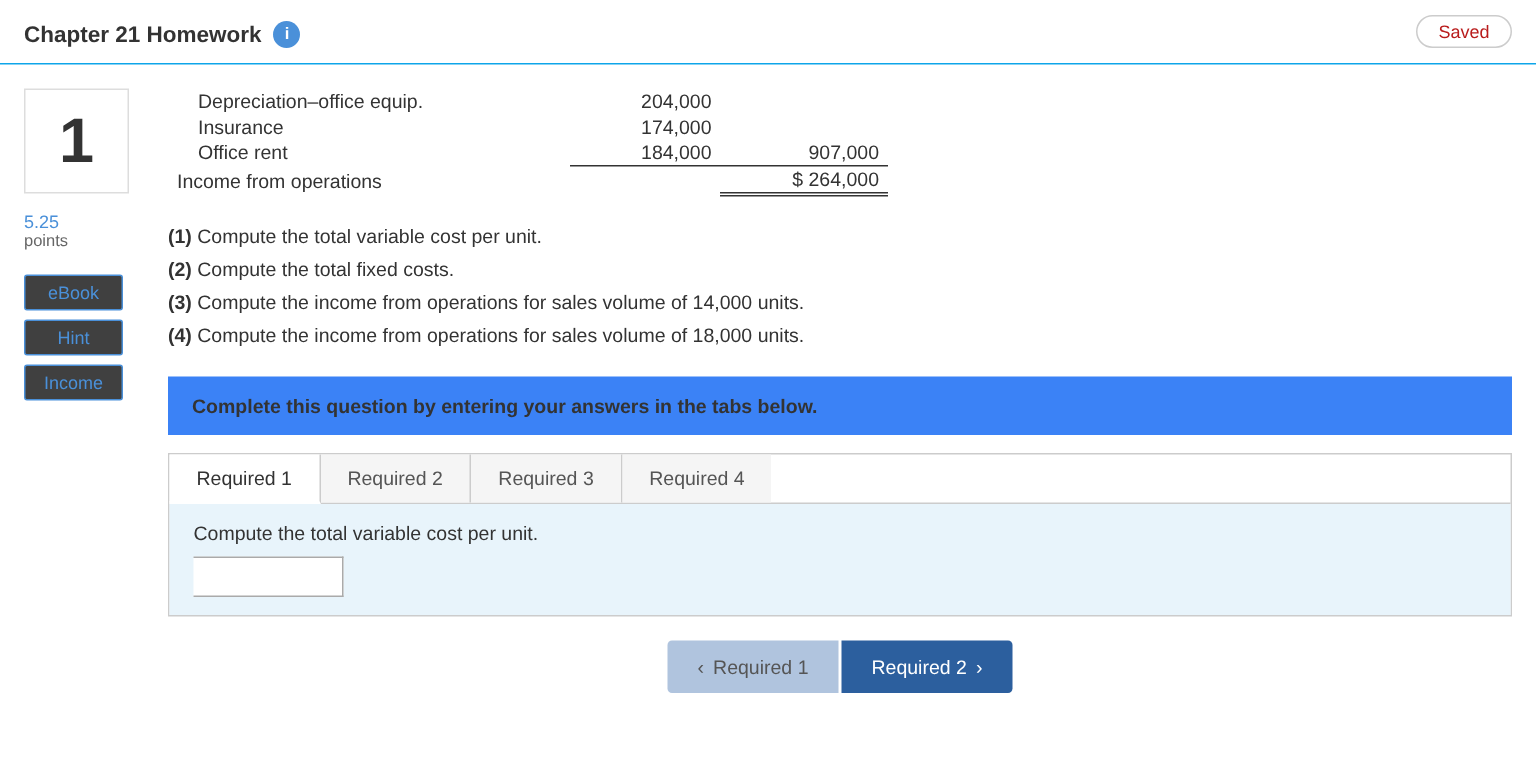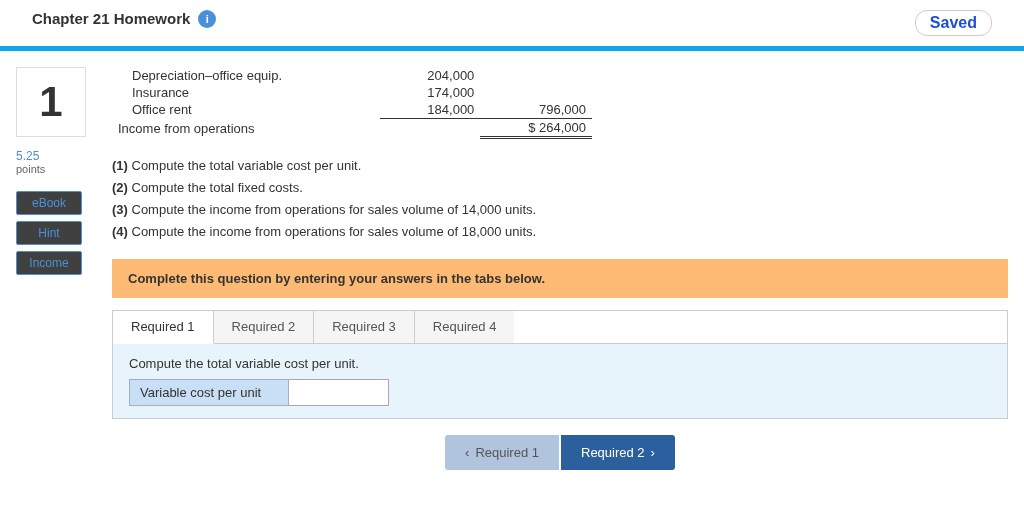--- a/index.html
+++ b/index.html
@@ -6,23 +6,23 @@
     body {
       font-family: Arial, sans-serif;
       font-size: 13px;
       background: #fff;
       color: #333;
     }
 
     
     .header {
       display: flex;
-      align-items: flex-start;
-      padding: 10px 32px;
-      border-bottom: 5px solid #0ea5e9;
+      align-items: flex-end;
+      padding: 10px 16px;
+      border-bottom: 1px solid #0ea5e9;
       background: #fff;
     }
     .header-title {
       font-size: 15px;
       font-weight: bold;
       color: #333;
       margin-right: 8px;
     }
     .info-icon {
       display: inline-flex;
@@ -35,23 +35,22 @@
       color: #fff;
       font-size: 11px;
       font-weight: bold;
       cursor: pointer;
     }
     .saved-badge {
       margin-left: auto;
       border: 1px solid #ccc;
       border-radius: 12px;
       padding: 3px 14px;
-      font-size: 16px;
-      color: #1d4ed8;
-      font-weight: bold;
+      font-size: 12px;
+      color: #b91c1c;
     }
 
     
     .main {
       display: flex;
       padding: 16px;
       gap: 16px;
     }
 
     
@@ -140,21 +139,21 @@
       margin-bottom: 16px;
       font-size: 13px;
       line-height: 1.7;
     }
     .instructions p {
       margin: 0;
     }
 
     
     .complete-box {
-      background: #fdba74;
+      background: #3b82f6;
       padding: 12px 16px;
       margin-bottom: 12px;
       font-size: 13px;
       font-weight: bold;
       color: #333;
     }
 
     
     .tabs-container {
       border: 1px solid #ccc;
@@ -278,21 +277,21 @@
           <td class="total-cell"></td>
         </tr>
         <tr>
           <td class="label-cell">Insurance</td>
           <td class="amount-cell">174,000</td>
           <td class="total-cell"></td>
         </tr>
         <tr>
           <td class="label-cell">Office rent</td>
           <td class="amount-cell underline">184,000</td>
-          <td class="total-cell underline">796,000</td>
+          <td class="total-cell underline">907,000</td>
         </tr>
         <tr class="income-row">
           <td class="label-cell income-label" style="padding-left:6px;">Income from operations</td>
           <td class="amount-cell"></td>
           <td class="total-cell double-underline">$ 264,000</td>
         </tr>
       </tbody>
     </table>
 
     <div class="instructions">
@@ -310,21 +309,20 @@
       <div class="tabs-header">
         <div class="tab active">Required 1</div>
         <div class="tab">Required 2</div>
         <div class="tab">Required 3</div>
         <div class="tab">Required 4</div>
       </div>
 
       <div class="tab-content">
         <div>Compute the total variable cost per unit.</div>
         <div class="input-row">
-          <span class="input-label-box">Variable cost per unit</span>
           <input class="input-field" type="text" value="" style="">
         </div>
       </div>
     </div>
 
     <div class="nav-buttons">
       <button class="nav-btn-prev">
         <span>‹</span>
         <span>Required 1</span>
       </button>

